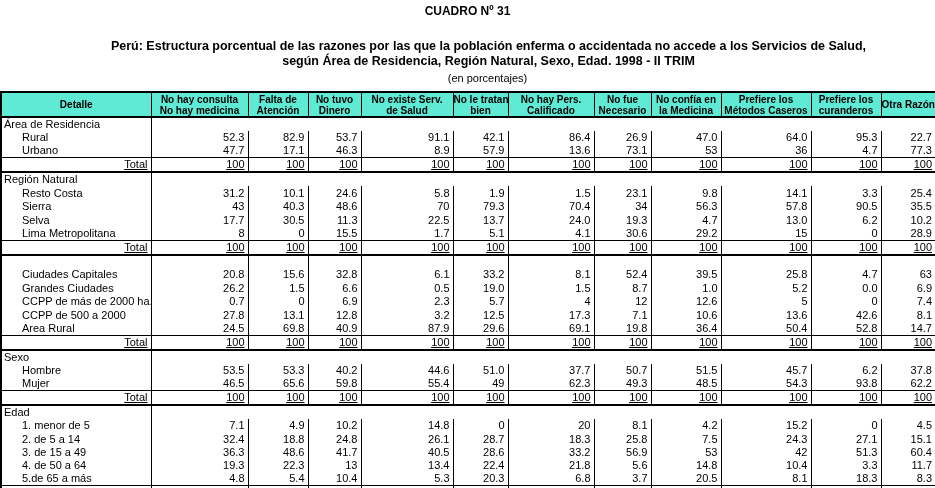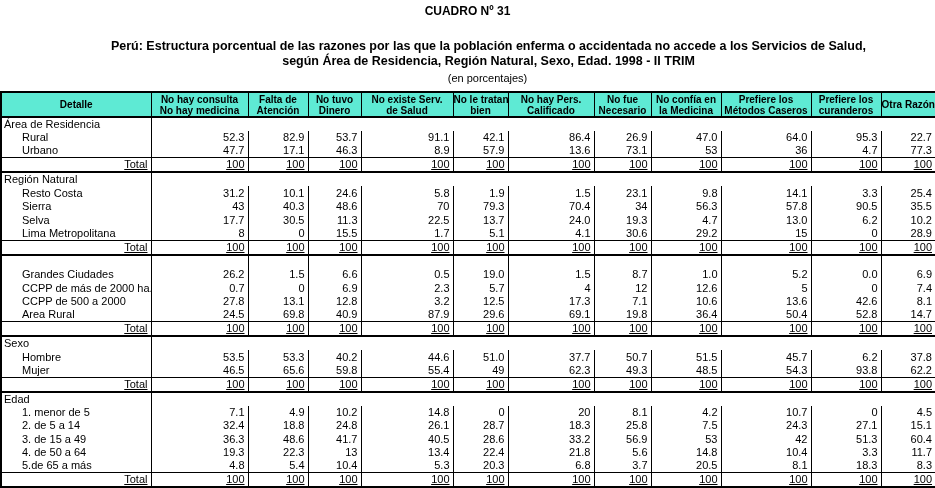--- a/index.html
+++ b/index.html
@@ -229,20 +229,34 @@
         <td class="val"></td>
         <td class="val"></td>
         <td class="val"></td>
         <td class="val"></td>
         <td class="val"></td>
         <td class="val"></td>
         <td class="val"></td>
         <td class="val"></td>
       </tr>
       <tr class="data">
+        <td class="row-label">Ciudades Capitales</td>
+        <td class="val">20.8</td>
+        <td class="val">15.6</td>
+        <td class="val">32.8</td>
+        <td class="val">6.1</td>
+        <td class="val">33.2</td>
+        <td class="val">8.1</td>
+        <td class="val">52.4</td>
+        <td class="val">39.5</td>
+        <td class="val">25.8</td>
+        <td class="val">4.7</td>
+        <td class="val">63</td>
+      </tr>
+      <tr class="data">
         <td class="row-label">Grandes Ciudades</td>
         <td class="val">26.2</td>
         <td class="val">1.5</td>
         <td class="val">6.6</td>
         <td class="val">0.5</td>
         <td class="val">19.0</td>
         <td class="val">1.5</td>
         <td class="val">8.7</td>
         <td class="val">1.0</td>
         <td class="val">5.2</td>
@@ -358,21 +372,21 @@
       <tr class="data">
         <td class="row-label">1. menor de 5</td>
         <td class="val">7.1</td>
         <td class="val">4.9</td>
         <td class="val">10.2</td>
         <td class="val">14.8</td>
         <td class="val">0</td>
         <td class="val">20</td>
         <td class="val">8.1</td>
         <td class="val">4.2</td>
-        <td class="val">10.7</td>
+        <td class="val">15.2</td>
         <td class="val">0</td>
         <td class="val">4.5</td>
       </tr>
       <tr class="data">
         <td class="row-label">2. de 5 a 14</td>
         <td class="val">32.4</td>
         <td class="val">18.8</td>
         <td class="val">24.8</td>
         <td class="val">26.1</td>
         <td class="val">28.7</td>

